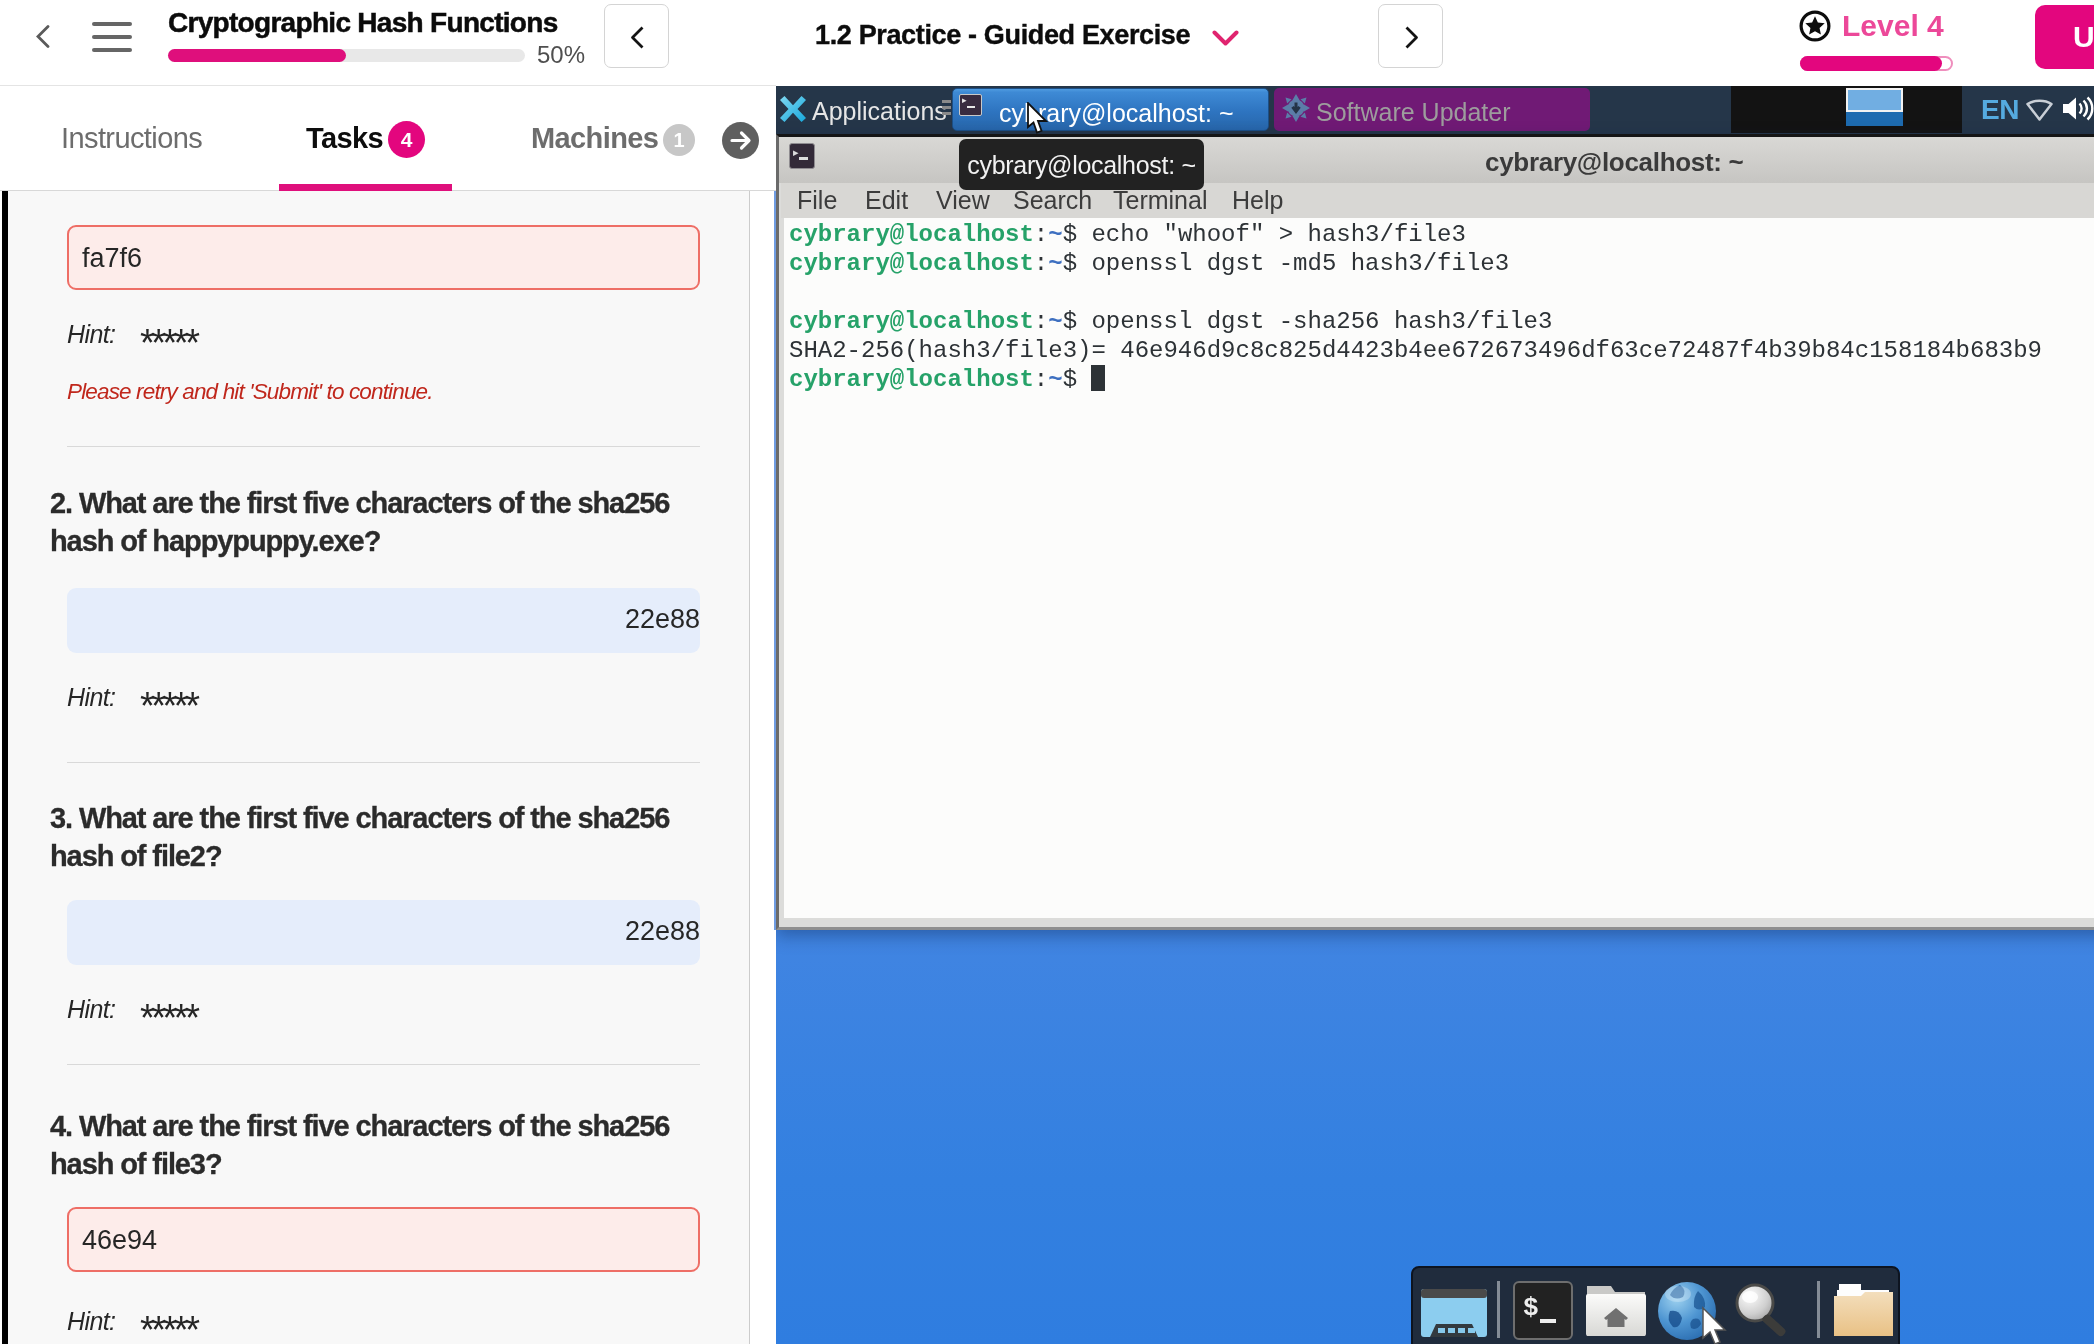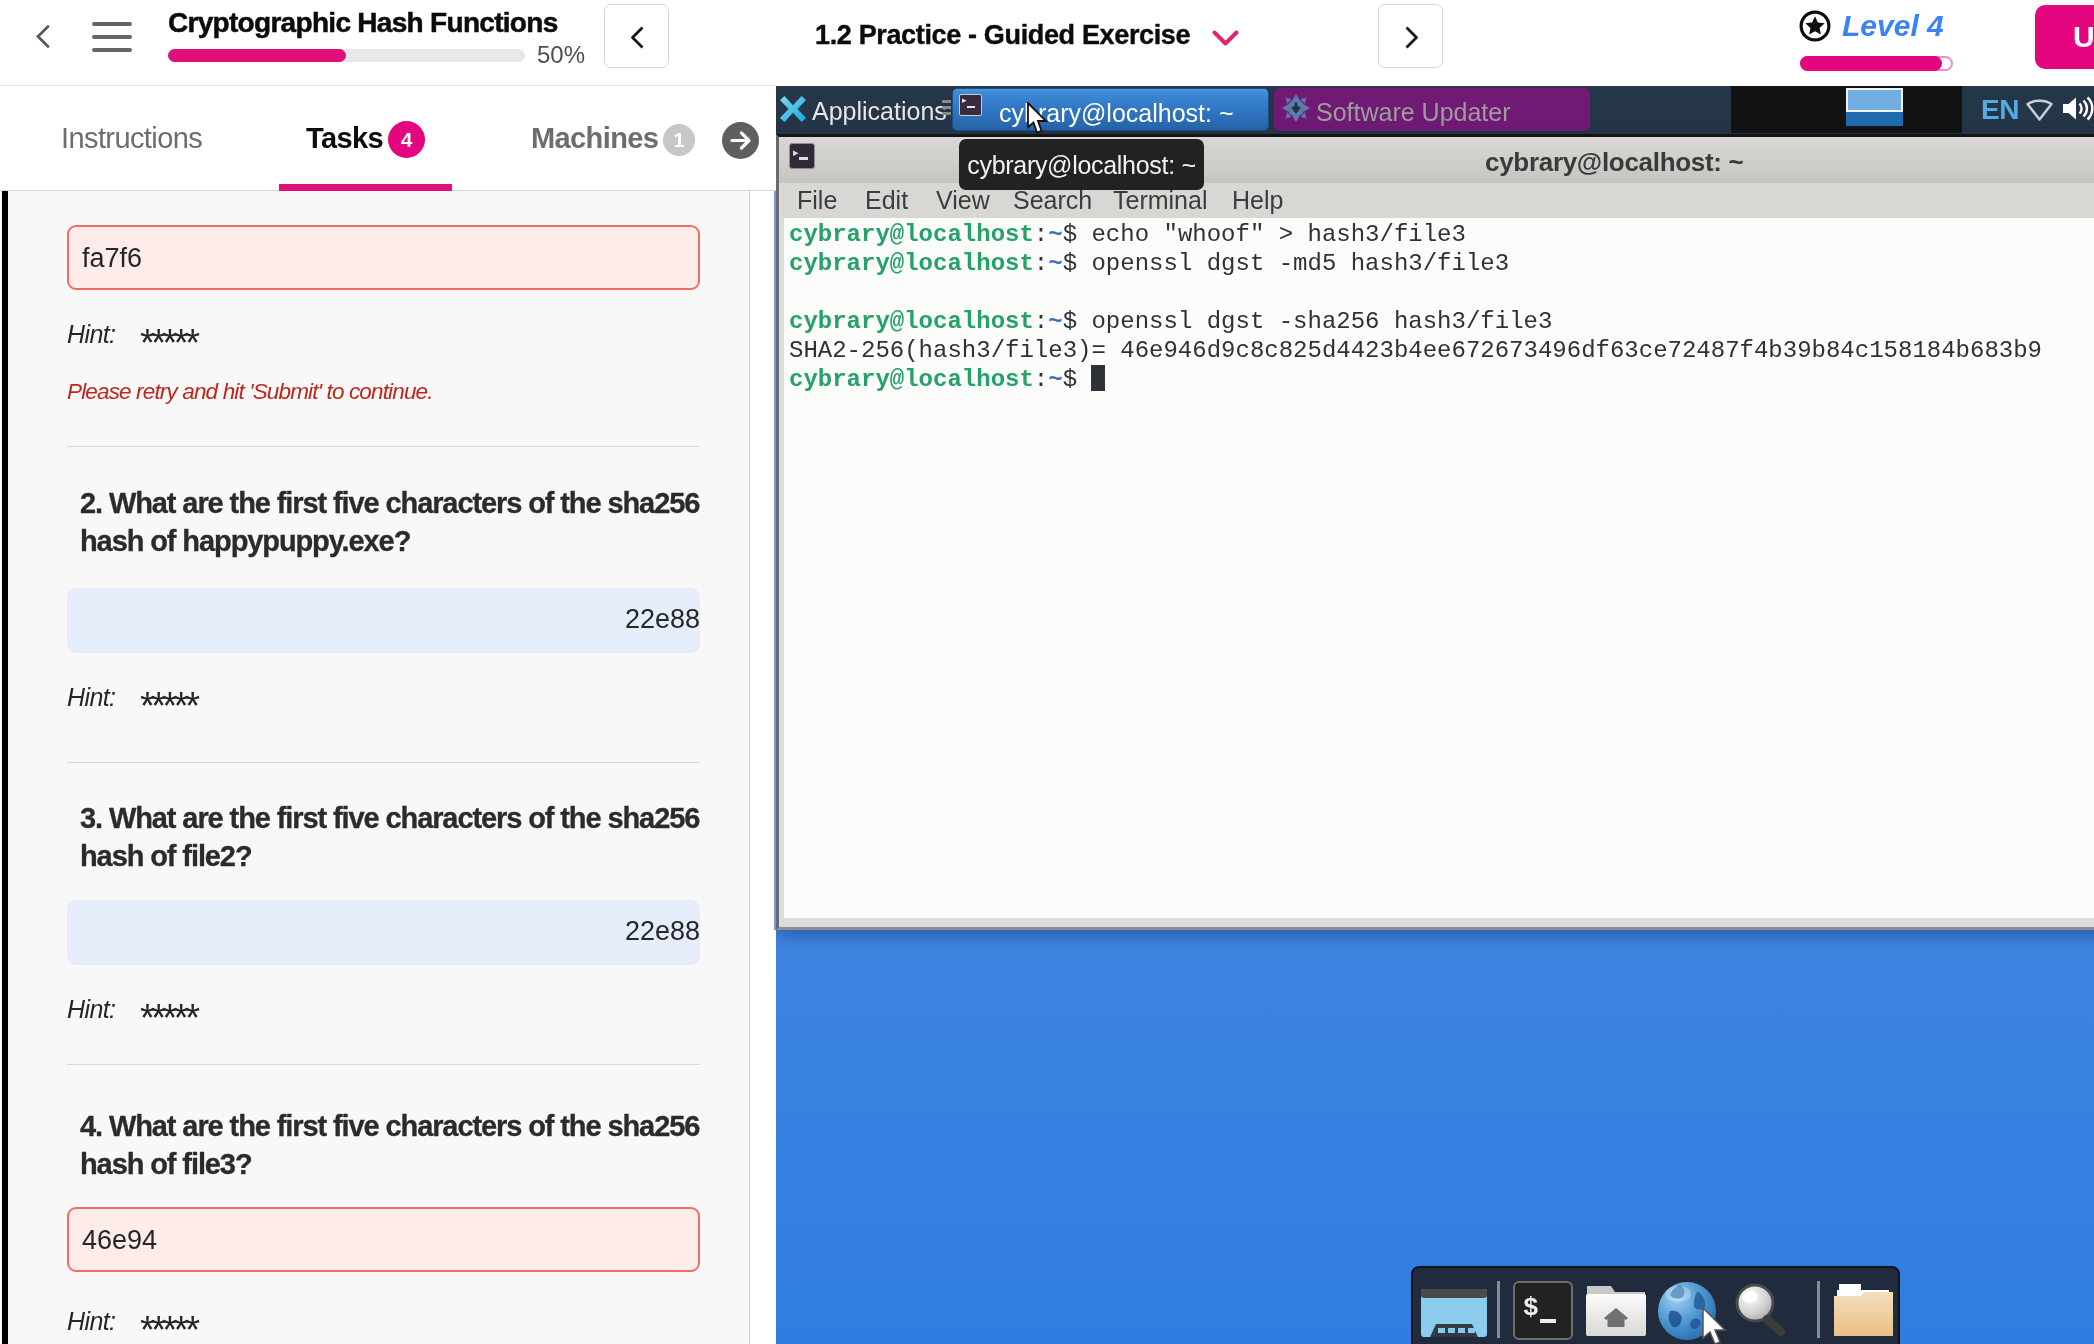--- a/index.html
+++ b/index.html
@@ -17,21 +17,21 @@
 #h-prog { position:absolute; left:168px; top:49px; width:357px; height:13px; border-radius:7px; background:#e8e8e8; }
 #h-prog .fill { position:absolute; left:0; top:0; width:178px; height:13px; border-radius:7px; background:#df0f7c; }
 #h-pct { position:absolute; left:537px; top:41px; font-size:24px; color:#4f4f4f; }
 .navbox { position:absolute; top:4px; width:65px; height:64px; border:1px solid #d4d4d4; border-radius:7px; background:#fff; }
 #prevbox { left:604px; }
 #nextbox { left:1378px; }
 .navbox svg { position:absolute; left:24px; top:21px; }
 #c-title { position:absolute; left:815px; top:20px; font-size:27px; font-weight:700; letter-spacing:-0.35px; color:#0c0c0c; -webkit-text-stroke:0.4px #0c0c0c; }
 #caret { position:absolute; left:1212px; top:30px; }
 #lvl-star { position:absolute; left:1799px; top:10px; }
-#lvl-txt { position:absolute; left:1842px; top:9px; font-size:30px; font-weight:700; color:#3b82f6;font-style:italic; }
+#lvl-txt { position:absolute; left:1842px; top:9px; font-size:30px; font-weight:700; color:#ec4899; }
 #lvl-bar { position:absolute; left:1800px; top:56px; width:153px; height:15px; border-radius:8px; background:#fff; border:2px solid #ef8ebd; }
 #lvl-bar .fill { position:absolute; left:-2px; top:-2px; width:142px; height:15px; border-radius:8px; background:#e3067e; }
 #upbtn { position:absolute; left:2035px; top:5px; width:140px; height:64px; border-radius:10px; background:#e3067e; color:#fff; font-size:30px; font-weight:700; padding:15px 0 0 38px; }
 
 
 #tabrow { position:absolute; top:86px; left:0; width:776px; height:105px; background:#fff; z-index:25; }
 #tabrow .bline { position:absolute; left:0; top:104px; width:776px; height:1px; background:#d8d8d8; }
 #tabrow .pink-ul { position:absolute; left:279px; top:98px; width:173px; height:7px; background:#df0f7c; }
 .tab { position:absolute; top:36px; font-size:29px; color:#6d6d6d; letter-spacing:-0.6px; }
 #tab-ins { left:61px; }
@@ -45,21 +45,21 @@
 
 #content { position:absolute; top:191px; left:2px; width:748px; height:1153px; background:#f8f8f8; border-left:6px solid #000000; border-right:1px solid #ccc; z-index:10; }
 #gutter { position:absolute; top:191px; left:750px; width:26px; height:1153px; background:#fff; z-index:10; }
 .inp { position:absolute; left:59px; width:633px; height:65px; border-radius:9px; font-size:27px; color:#262626; line-height:62px; padding-left:13px; }
 .inp.red { background:#fdecea; border:2px solid #ee6e66; }
 .inp.blue { background:#e5edfb; padding-left:12px;text-align:right; }
 .hintrow { position:absolute; left:59px; font-size:25px; color:#262626; }
 .hintrow .h { font-style:italic; letter-spacing:-0.6px; display:inline-block; width:73px; }
 .hintrow .s { font-weight:400; letter-spacing:-3.5px; font-size:38px; line-height:25px; display:inline-block; position:relative; top:13px; }
 .divid { position:absolute; left:59px; width:633px; height:1px; background:#d9d9d9; }
-.q { position:absolute; left:72px; font-size:29px; font-weight:700; letter-spacing:-1.1px; color:#2b2b2b; line-height:38px; -webkit-text-stroke:0.3px #2b2b2b; }
+.q { position:absolute; left:42px; font-size:29px; font-weight:700; letter-spacing:-1.1px; color:#2b2b2b; line-height:38px; -webkit-text-stroke:0.3px #2b2b2b; }
 #retry { position:absolute; left:59px; top:188px; font-size:22.5px; font-style:italic; color:#c0271c; letter-spacing:-0.85px; }
 
 
 #desktop { position:absolute; left:776px; top:86px; width:1318px; height:1258px; background:linear-gradient(180deg,#4e8de6 0%, #4285e2 65%, #3380e0 87%, #2f7de0 100%); z-index:5; overflow:hidden; }
 #panel { position:absolute; left:0; top:0; width:1318px; height:60px; background:#253649; }
 #panel .seg-black { position:absolute; top:0; height:47px; background:#131313; }
 #apps-txt { position:absolute; left:36px; top:11px; font-size:25px; color:#e6e6e6; }
 .taskbtn { position:absolute; top:2px; height:43px; border-radius:5px; }
 #tb1 { left:176px; width:317px; background:linear-gradient(180deg,#4f9be0 0%, #3e8ad5 8%, #2e74c0 55%, #2766aa 100%); border:1px solid #1c4f86; }
 #tb1 .txt { position:absolute; left:46px; top:10px; font-size:25px; color:#fff; }

